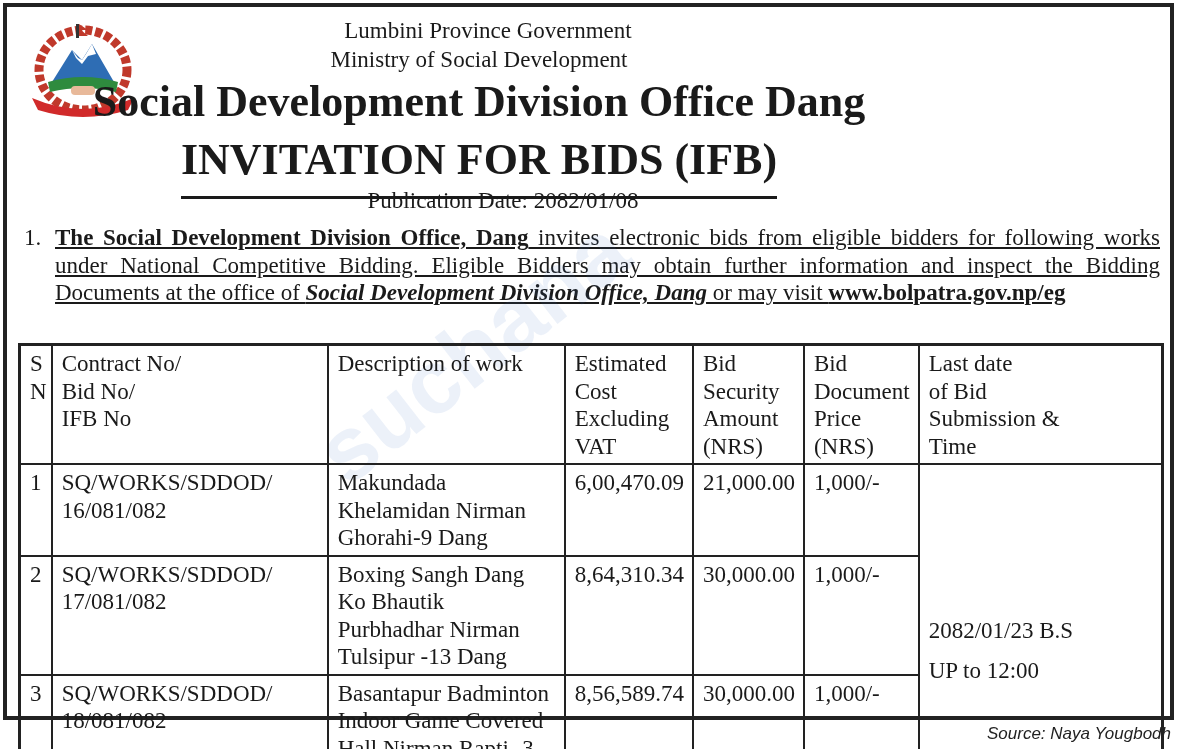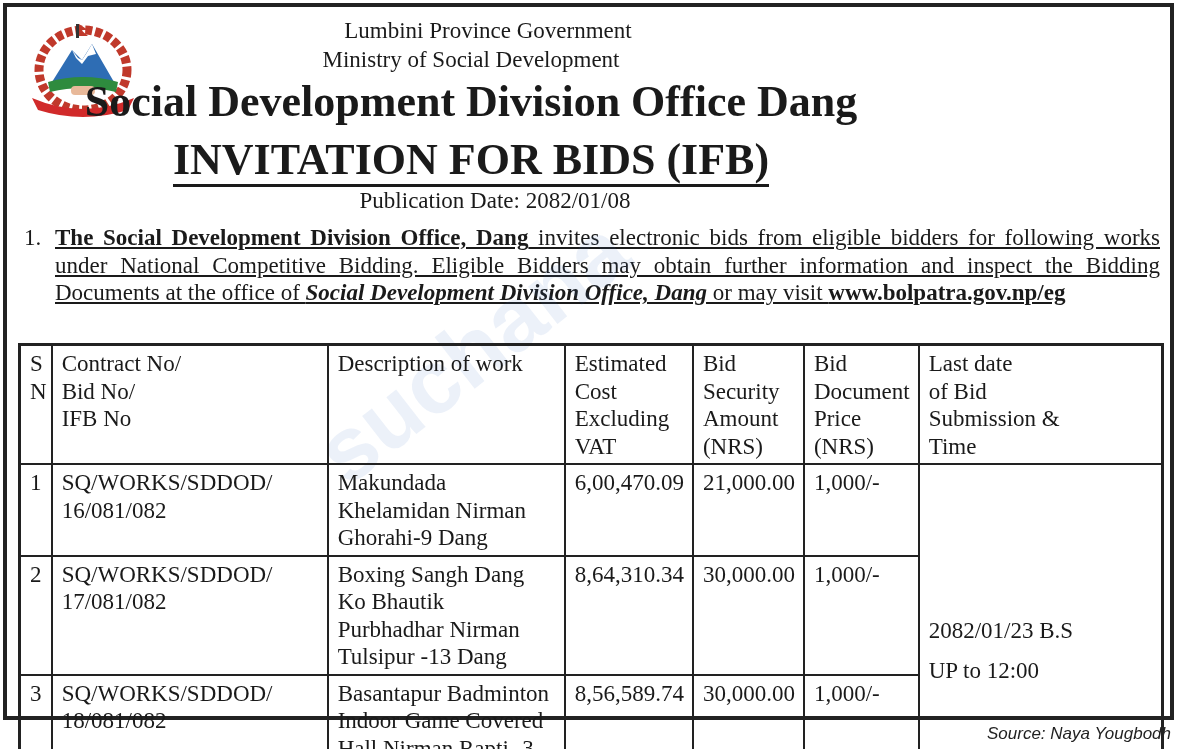--- a/index.html
+++ b/index.html
@@ -1,24 +1,24 @@
 <!DOCTYPE html>
 <html><head>
 <meta charset="utf-8">
 <style>
   html, body { margin:0; padding:0; background:#fff; }
   body { width:1181px; height:749px; position:relative; overflow:hidden; font-family:"Liberation Serif", serif; color:#1a1a1a; }
   .frame { position:absolute; left:3px; top:3px; width:1171px; height:717px; border:4px solid #222; box-sizing:border-box; background:#fff; }
   .emblem { position:absolute; left:24px; top:20px; width:118px; height:100px; }
-  .hdr { position:absolute; left:0; width:942px; text-align:center; }
+  .hdr { position:absolute; left:8px; width:942px; text-align:center; }
   .gov { top:16px; font-size:23px; line-height:29px; left:0; width:976px; }
   .ministry { top:45px; font-size:23px; line-height:29px; }
   .office { top:74px; font-size:44px; font-weight:bold; line-height:56px; }
   .ifb { top:132px; font-size:44px; font-weight:bold; line-height:56px; }
-  .ifb span { border-bottom:3px solid #1a1a1a; padding-bottom:0; }
+  .ifb span { border-bottom:3px solid #1a1a1a; padding-bottom:12px; }
   .pub { top:186px; font-size:23px; line-height:30px;margin-left:24px; }
   .para { position:absolute; left:24px; top:224px; width:1136px; font-size:23px; line-height:27.5px; }
   .para .num { position:absolute; left:0; top:0; }
   .para .txt { margin-left:31px; text-align:justify;text-decoration:underline; }
   table { position:absolute; left:18px; top:343px; width:1146px; border-collapse:collapse; font-size:23px; line-height:27.5px; border:3px solid #222; }
   td, th { border:2px solid #222; vertical-align:top; text-align:left; font-weight:normal; padding:4px 8px 3px 9px; }
   th { height:110px; box-sizing:border-box; }
   .c-sn { width:26px; padding-left:9px; padding-right:4px; }
   .c-contract { width:276px; }
   .c-desc { width:237px;font-family:Liberation Serif, serif; }

